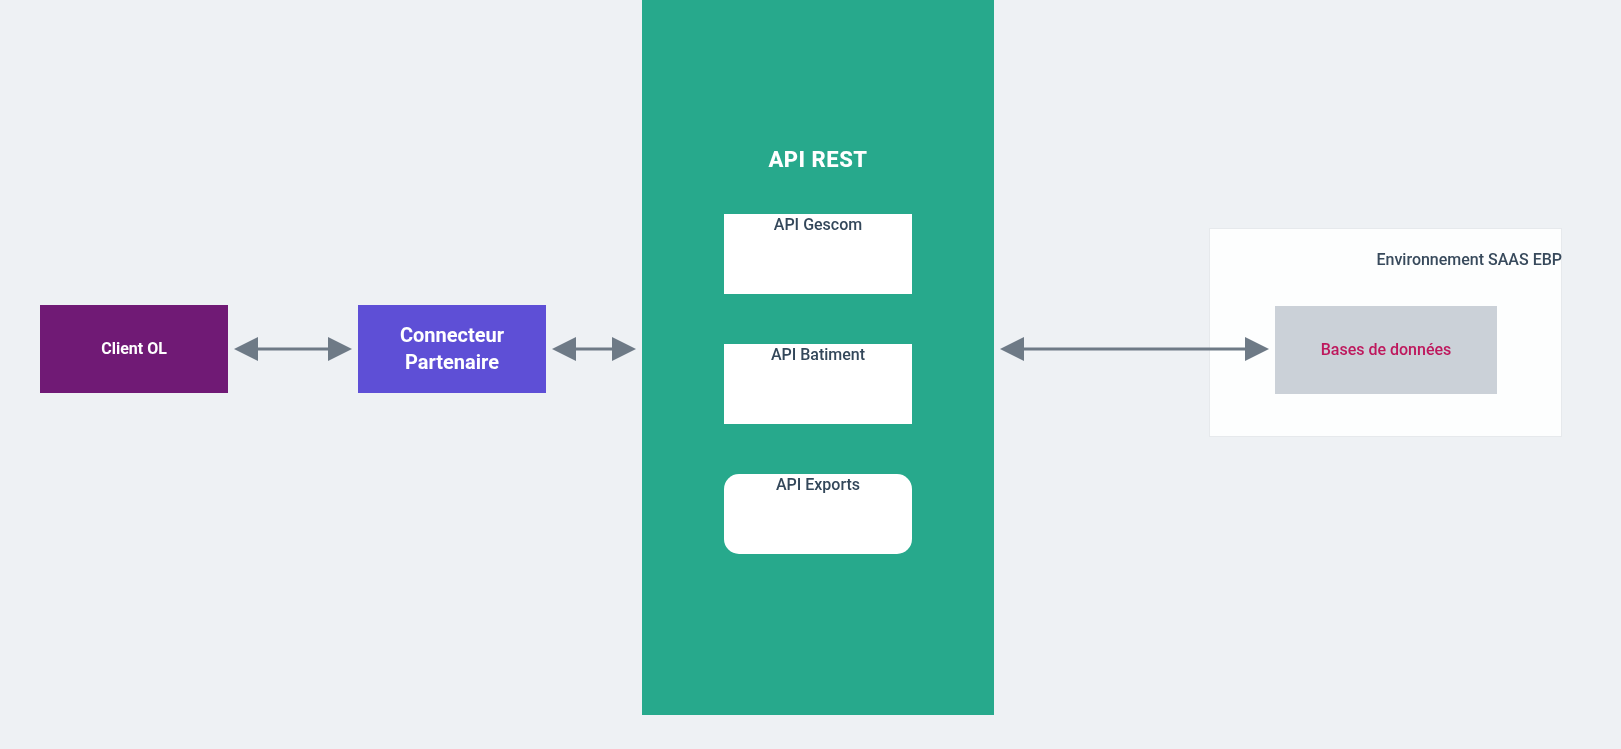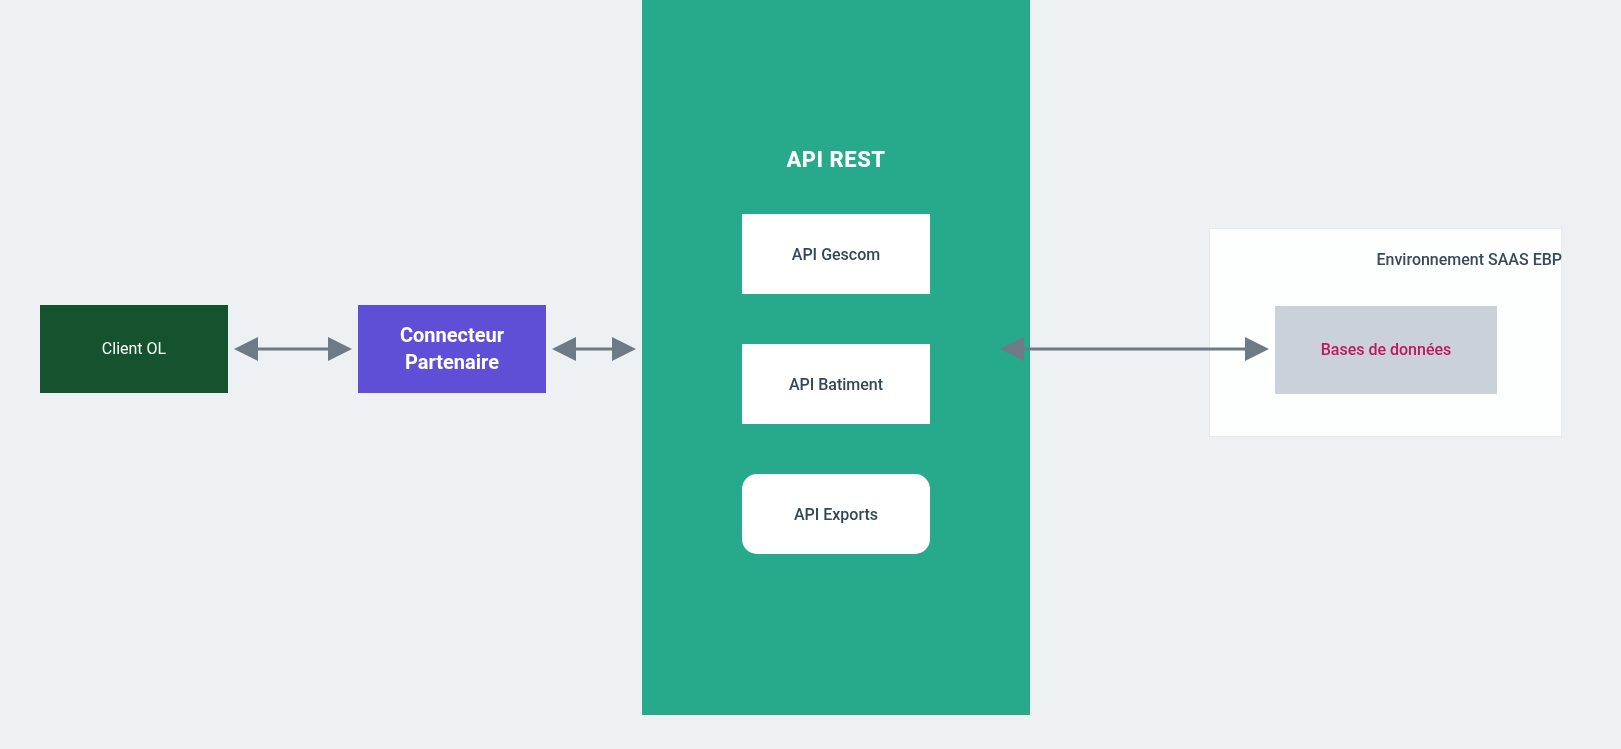--- a/index.html
+++ b/index.html
@@ -23,40 +23,40 @@
     justify-content: center;
     text-align: center;
     box-sizing: border-box;
     line-height: 1.35;
   }
   .client-ol {
     left: 40px;
     top: 305px;
     width: 188px;
     height: 88px;
-    background: #14532d;
+    background: #701a75;
     color: #ffffff;
     font-size: 16px;
-    font-weight: 400;
+    font-weight: 700;
   }
   .connecteur {
     left: 358px;
     top: 305px;
     width: 188px;
     height: 88px;
     background: #5e4fd6;
     color: #ffffff;
     font-size: 20px;
     font-weight: 700;
     padding: 14px;
   }
   .api-rest {
     left: 642px;
     top: 0;
-    width: 388px;
+    width: 352px;
     height: 715px;
     background: #27a98c;
     display: flex;
     flex-direction: column;
     align-items: center;
     padding: 14px 0 30px 0;
   }
   .api-rest-title {
     color: #ffffff;
     font-size: 22px;
@@ -65,21 +65,21 @@
     margin-bottom: 40px;
   }
   .api-item {
     width: 188px;
     height: 80px;
     background: #ffffff;
     color: #33475a;
     font-size: 16px;
     font-weight: 500;
     display: flex;
-    align-items: center;
+    align-items: flex-start;
     justify-content: center;
     margin-bottom: 50px;
   }
   .api-item:last-child {
     margin-bottom: 0;
     border-radius: 15px;
   }
   .saas-container {
     left: 1209px;
     top: 228px;

